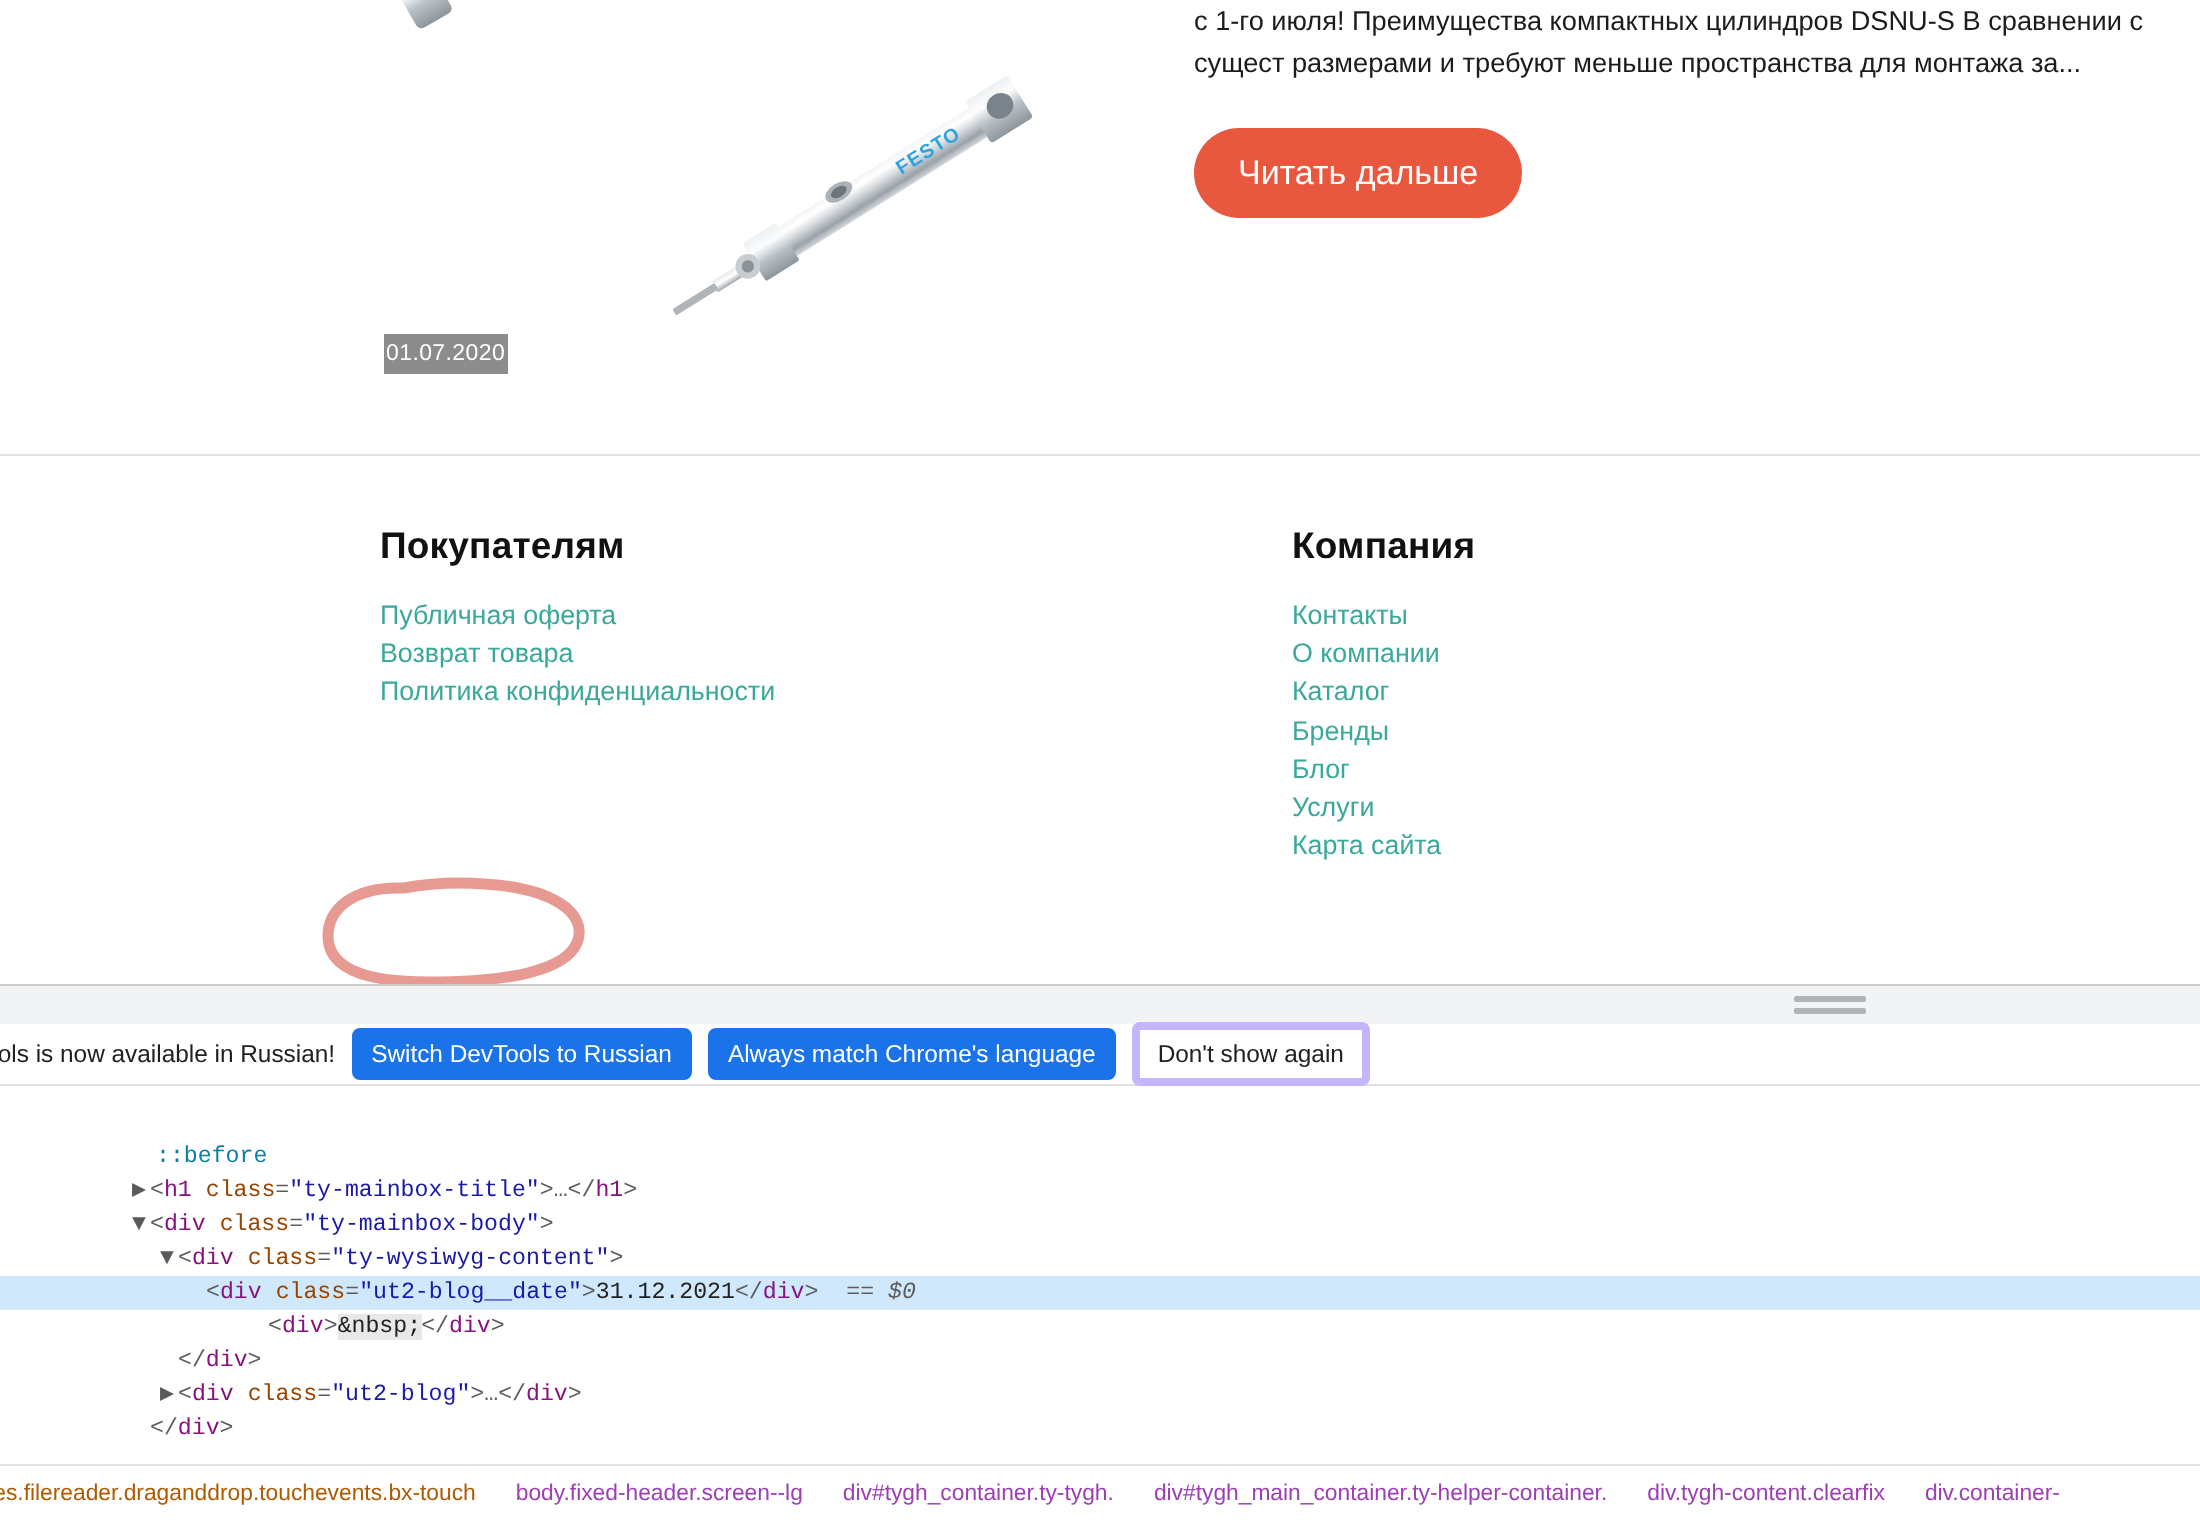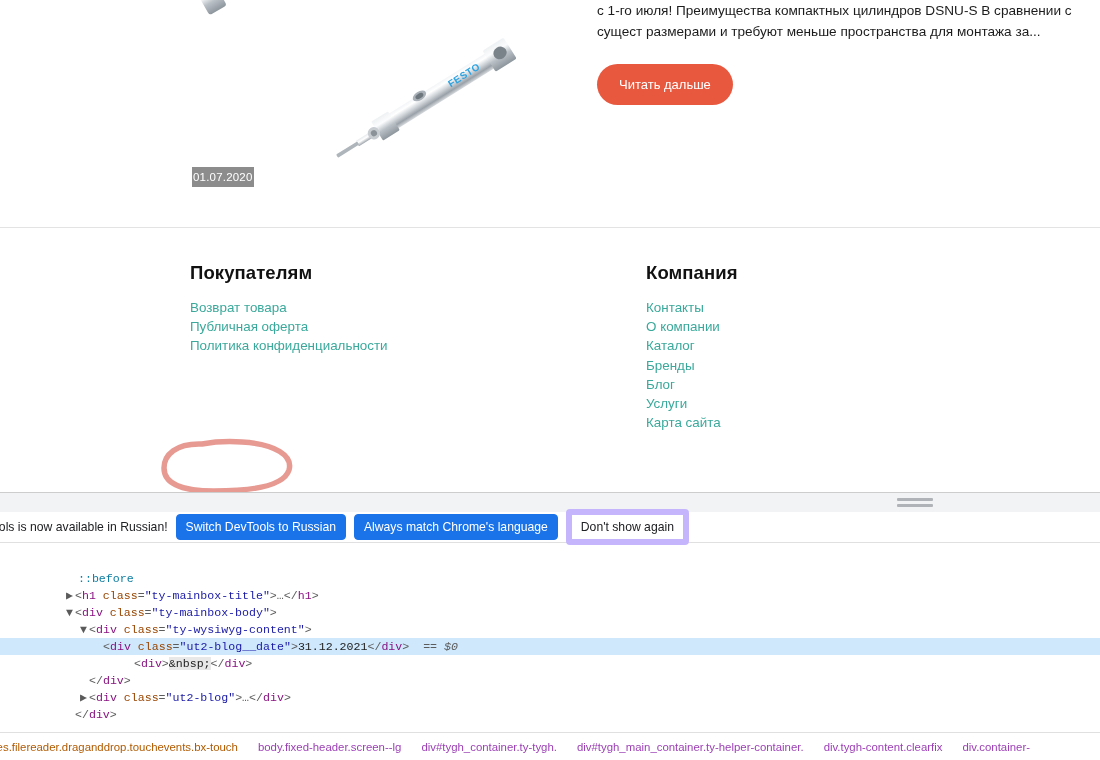--- a/index.html
+++ b/index.html
@@ -34,21 +34,21 @@
 
   .post-body{position:absolute;left:597px;top:0px;width:490px;}
   .post-text{
     font-size:13.6px;line-height:21px;color:#1c1c1c;
     margin:0;
   }
   .read-more{
     display:inline-block;margin-top:22px;
     background:#e8583f;color:#ffffff;border:none;
     font-family:"Liberation Sans", sans-serif;
-    font-size:13px;line-height:1;
+    font-size:17px;line-height:1;
     padding:14px 22px;border-radius:24px;cursor:pointer;
   }
 
   
   .footer-sep{
     position:absolute;left:0;top:227px;width:1100px;height:1px;background:#e3e3e3;
   }
   .footer{
     position:absolute;left:0;top:228px;width:924px;height:264px;background:#fff;
   }
@@ -91,21 +91,21 @@
   .dt-notif .nf-text{
     font-size:12.2px;color:#202124;margin-left:-14px;white-space:nowrap;
   }
   .nf-btn{
     font-family:"Liberation Sans", sans-serif;
     font-size:12.2px;line-height:1;
     border-radius:4px;cursor:pointer;white-space:nowrap;
     padding:6px 9px;margin-left:8px;
   }
   .nf-btn.primary{background:#1a73e8;color:#ffffff;border:1px solid #1a73e8;}
-  .nf-btn.ghost{background:#ffffff;color:#202124;border:6px solid #c4b5fd;}
+  .nf-btn.ghost{background:#ffffff;color:#202124;border:4px solid #c4b5fd;}
 
   .dt-tabs{
     position:absolute;left:0;top:50px;width:1100px;height:27px;
     background:#ffffff;border-bottom:1px solid #e0e0e0;
     display:flex;align-items:center;
   }
   .dt-tabs .tabdiv{
     width:1px;height:14px;background:#d0d0d0;margin:0 6px 0 14px;
   }
   .dt-tab{
@@ -230,22 +230,22 @@
       <button class="read-more">Читать дальше</button>
     </div>
   </div>
 
   <div class="footer-sep"></div>
 
   <div class="footer">
 
     <div class="fcol col-a">
       <h3>Покупателям</h3>
+      <a href="#">Публичная оферта</a>
       <a href="#">Возврат товара</a>
-      <a href="#">Публичная оферта</a>
       <a href="#">Политика конфиденциальности</a>
     </div>
 
     <div class="fcol col-b">
       <h3>Компания</h3>
       <a href="#">Контакты</a>
       <a href="#">О компании</a>
       <a href="#">Каталог</a>
       <a href="#">Бренды</a>
       <a href="#">Блог</a>

